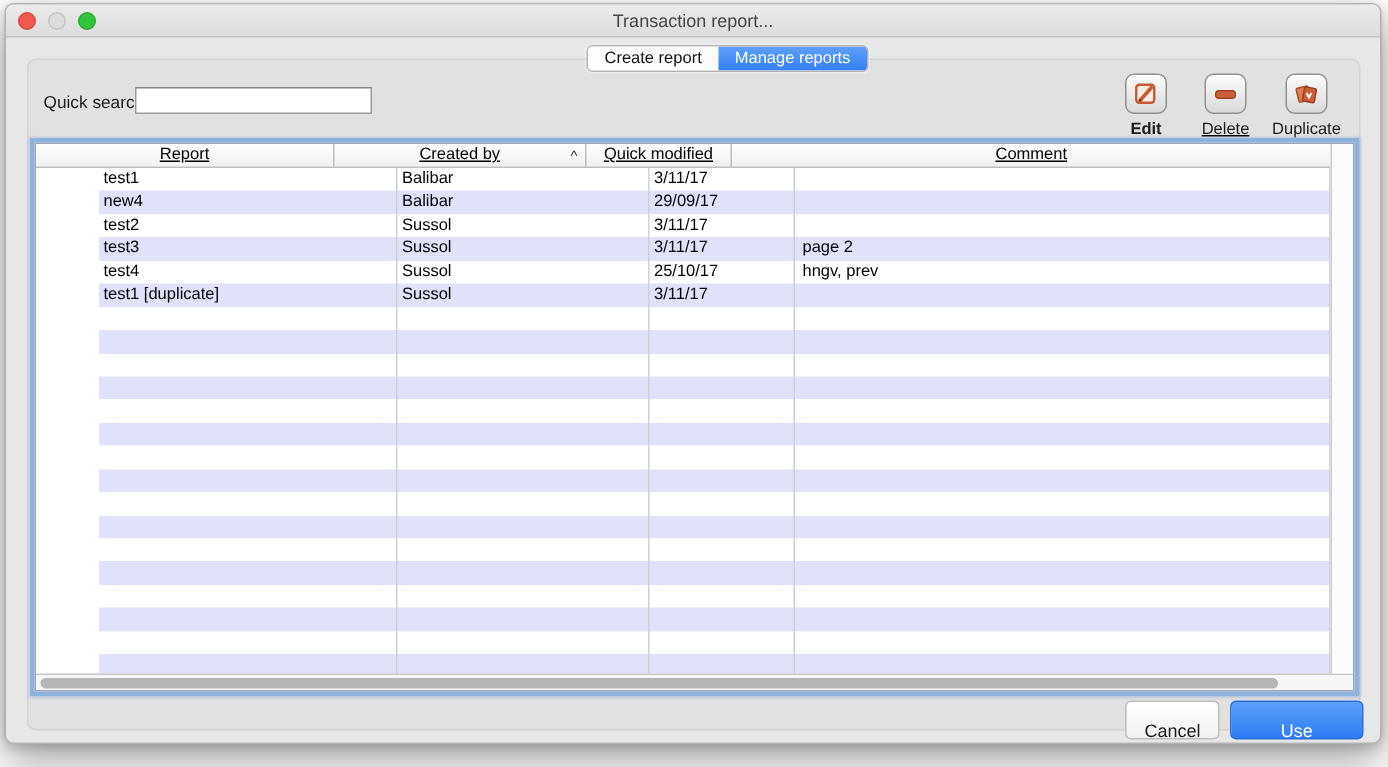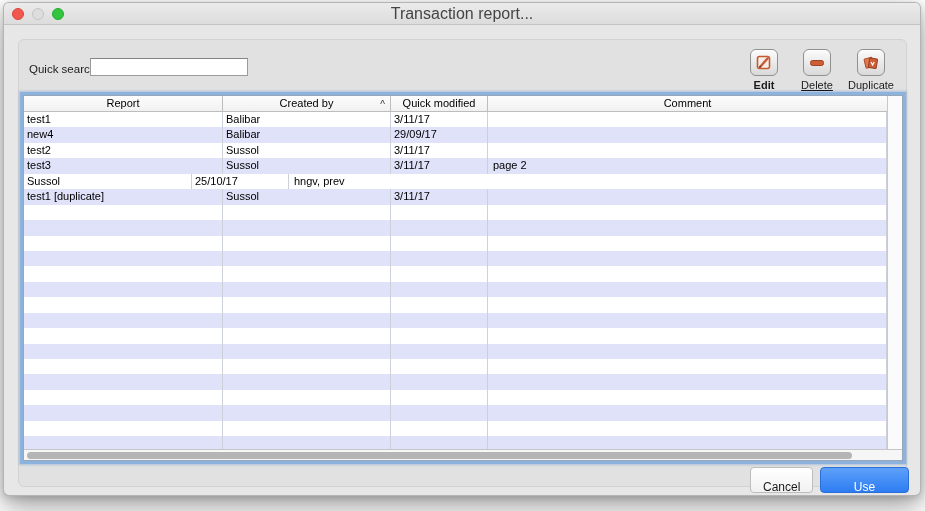--- a/index.html
+++ b/index.html
@@ -16,21 +16,21 @@
     background:linear-gradient(#ebebeb,#dcdcdc);
     border-bottom:1px solid #c3c3c3;
   }
   .traffic { position:absolute; left:8px; top:5px; display:flex; gap:8px; }
   .dot { width:12px; height:12px; border-radius:50%; display:inline-block; }
   .dot.red   { background:#f1594e; border:1px solid #d8463c; }
   .dot.gray  { background:#dedddd; border:1px solid #c5c4c4; }
   .dot.green { background:#33c53d; border:1px solid #27aa31; }
   .title {
     position:absolute; left:0; right:0; top:0; height:22px; line-height:22px;
-    text-align:center; font-size:16px; color:#454545;
+    text-align:center; font-size:12px; color:#454545;
   }
   
   .panel {
     position:absolute; left:14px; top:36px; right:13px; bottom:8px;
     background:#e1e1e1; border:1px solid #d2d2d2; border-radius:6px;
   }
   
   .tabs {
     position:absolute; left:387px; top:27px; height:18px; display:flex;
     border:1px solid #b2b2b2; border-radius:4px; overflow:hidden;
@@ -66,28 +66,28 @@
   .table {
     position:absolute; left:19px; top:92px; width:880px; height:366px;
     background:#ffffff; border:1px solid #98a6ba;
     box-shadow:0 0 0 3px #8cb2de, 0 0 2px 4px rgba(110,155,210,0.45);
     display:flex; flex-direction:column;
   }
   .thead { display:flex; height:16px; background:linear-gradient(#fdfdfd,#f1f1f1);
     border-bottom:1px solid #bdbdbd; margin-right:15px; flex:0 0 auto; }
   .th {
     position:relative; font-size:11px; line-height:15px; text-align:center; color:#000;
-    border-right:1px solid #bdbdbd; overflow:hidden; white-space:nowrap;
+    border-right:1px solid #bdbdbd; overflow:hidden; white-space:nowrap;text-decoration:underline;
   }
   .sort-caret { position:absolute; right:5px; top:1px; font-size:10px; color:#333; }
   .col-report   { width:199px; }
   .col-created  { width:168px; }
   .col-modified { width:97px;  }
   .col-comment  { flex:1; border-right:none; }
-  .tbody { flex:1; overflow:hidden; margin-right:15px; }
+  .tbody { flex:1; overflow:hidden; margin-right:15px;padding-left:42px; }
   .tr { display:flex; height:15.45px; background:#ffffff; }
   .tr.stripe { background:#dfe2f8; }
   .td {
     font-size:11px; line-height:15px; padding-left:3px; color:#000;
     border-right:1px solid #ccd0d8; overflow:hidden; white-space:nowrap;
   }
   .td.col-comment { padding-left:5px; }
   .vscroll {
     position:absolute; top:0; right:0; bottom:11px; width:15px;
     background:#fbfbfb; border-left:1px solid #c9c9c9;
@@ -122,20 +122,24 @@
     <div class="traffic">
       <span class="dot red"></span>
       <span class="dot gray"></span>
       <span class="dot green"></span>
     </div>
     <div class="title">Transaction report...</div>
   </div>
 
   <div class="panel"></div>
 
+  <div class="tabs">
+    <div class="tab">Create report</div>
+    <div class="tab active">Manage reports</div>
+  </div>
 
   <span class="search-label">Quick search</span>
   <input class="search-input" type="text" value="" style="">
 
   <div class="tool tool-edit">
     <button class="tool-btn">
       <svg width="18" height="18" viewBox="0 0 18 18">
         <rect x="2.5" y="2.5" width="12" height="12" rx="2" fill="#f7ede6" stroke="#c55a33" stroke-width="1.6"></rect>
         <path d="M5 13 L12.5 4.5" stroke="#c55a33" stroke-width="2.4" stroke-linecap="round"></path>
         <path d="M4.4 13.6 L6.2 13.1 L4.9 11.8 Z" fill="#4a2a1a"></path>
@@ -203,20 +207,21 @@
           <div class="td col-modified">3/11/17</div>
           <div class="td col-comment"></div>
         </div>
         <div class="tr stripe">
           <div class="td col-report">test3</div>
           <div class="td col-created">Sussol</div>
           <div class="td col-modified">3/11/17</div>
           <div class="td col-comment">page 2</div>
         </div>
         <div class="tr">
+          <div class="td col-report">test4</div>
           <div class="td col-created">Sussol</div>
           <div class="td col-modified">25/10/17</div>
           <div class="td col-comment">hngv, prev</div>
         </div>
         <div class="tr stripe">
           <div class="td col-report">test1 [duplicate]</div>
           <div class="td col-created">Sussol</div>
           <div class="td col-modified">3/11/17</div>
           <div class="td col-comment"></div>
         </div>

